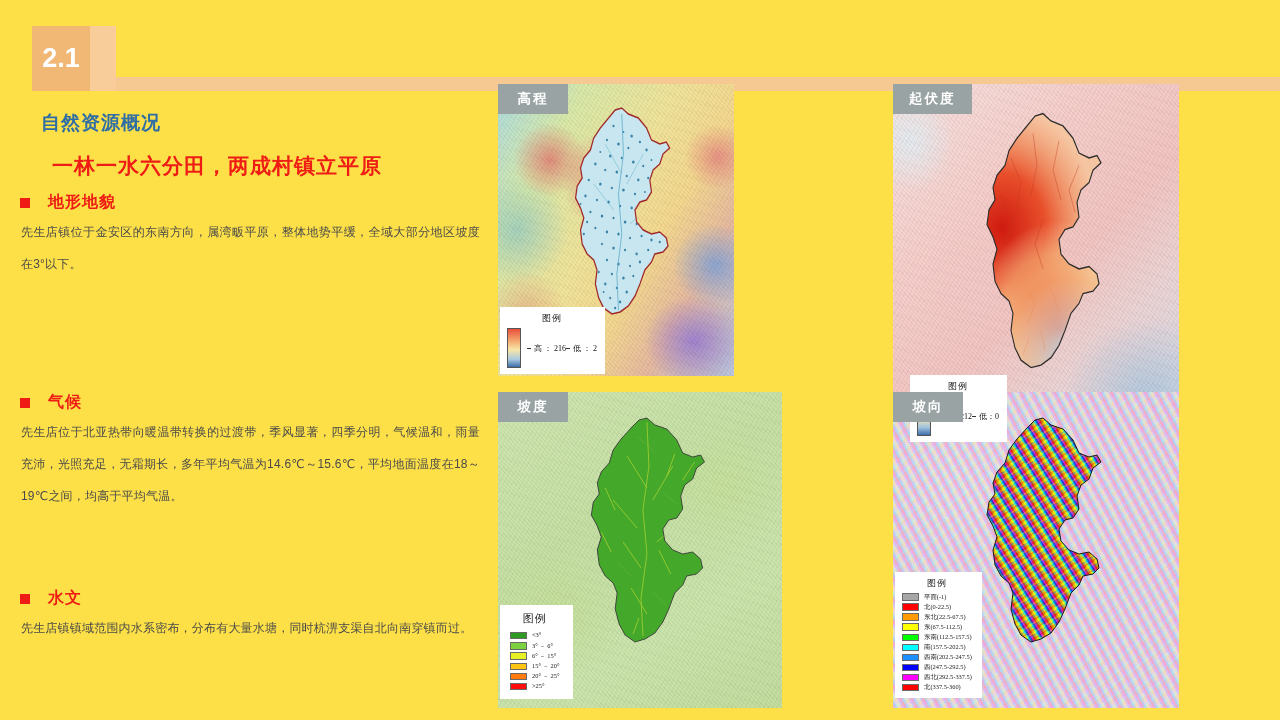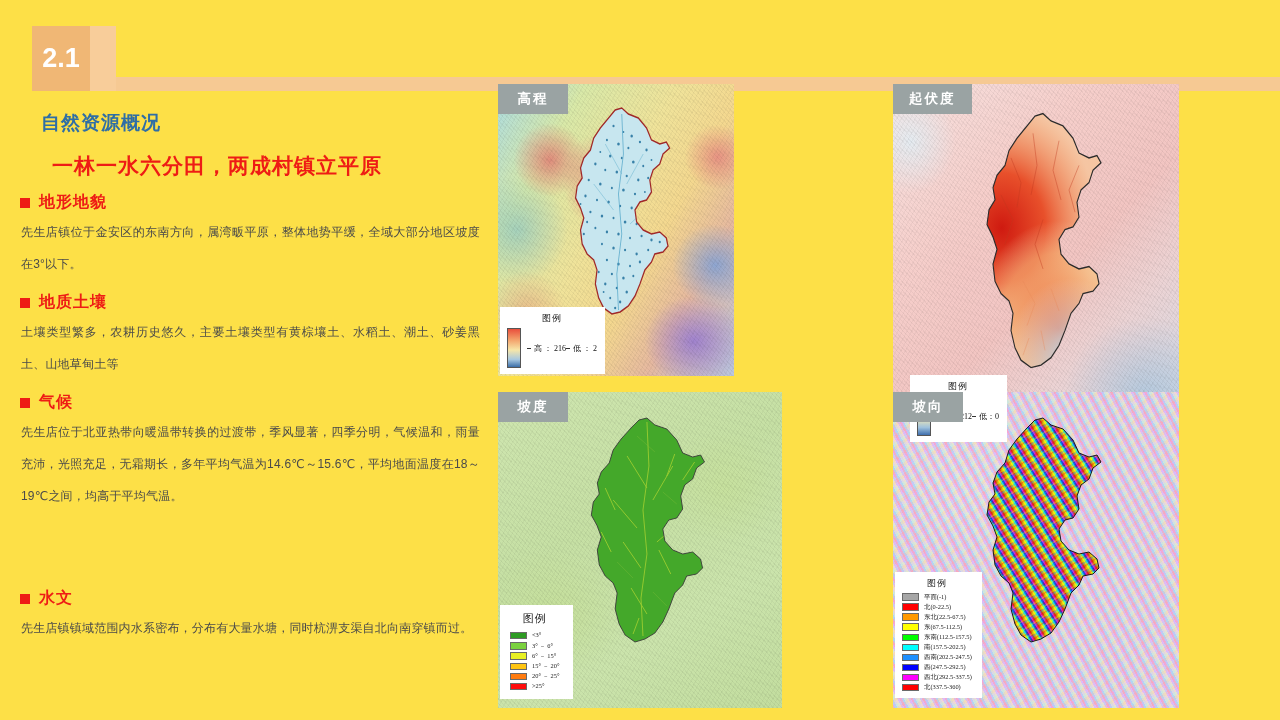--- a/index.html
+++ b/index.html
@@ -43,21 +43,21 @@
     font-size: 19px; font-weight: bold; color: #2f6ea5;
     letter-spacing: 1px;
   }
   .slogan {
     position: absolute; left: 52px; top: 152px;
     font-size: 21px; font-weight: bold; color: #ee1c15;
     letter-spacing: 1px;
   }
   .sec { position: absolute; left: 20px; width: 460px; }
   .sec-head {
-    display: flex; align-items: center; gap: 9px;
+    display: flex; align-items: center; gap: 18px;
     font-size: 16px; font-weight: bold; color: #ee1c15;
     letter-spacing: 1px;
     margin-bottom: 3px;
   }
   .bullet-sq {
     width: 10px; height: 10px; background: #ee1c15; flex: 0 0 10px;
     display: inline-block;
   }
   .sec-body {
     font-size: 12px; color: #4a4a4a; line-height: 32px;
@@ -166,27 +166,20 @@
   <div class="slogan">一林一水六分田，两成村镇立平原</div>
 
   <div class="sec" style="top:192px;">
     <div class="sec-head">
       <span class="bullet-sq"></span>
       <span>地形地貌</span>
     </div>
     <div class="sec-body">先生店镇位于金安区的东南方向，属湾畈平原，整体地势平缓，全域大部分地区坡度在3°以下。</div>
   </div>
 
-  <div class="sec" style="top:292px;">
-    <div class="sec-head">
-      <span class="bullet-sq"></span>
-      <span>地质土壤</span>
-    </div>
-    <div class="sec-body">土壤类型繁多，农耕历史悠久，主要土壤类型有黄棕壤土、水稻土、潮土、砂姜黑土、山地草甸土等</div>
-  </div>
 
   <div class="sec" style="top:392px;">
     <div class="sec-head">
       <span class="bullet-sq"></span>
       <span>气候</span>
     </div>
     <div class="sec-body">先生店位于北亚热带向暖温带转换的过渡带，季风显著，四季分明，气候温和，雨量充沛，光照充足，无霜期长，多年平均气温为14.6℃～15.6℃，平均地面温度在18～19℃之间，均高于平均气温。</div>
   </div>
 
   <div class="sec" style="top:588px;">

